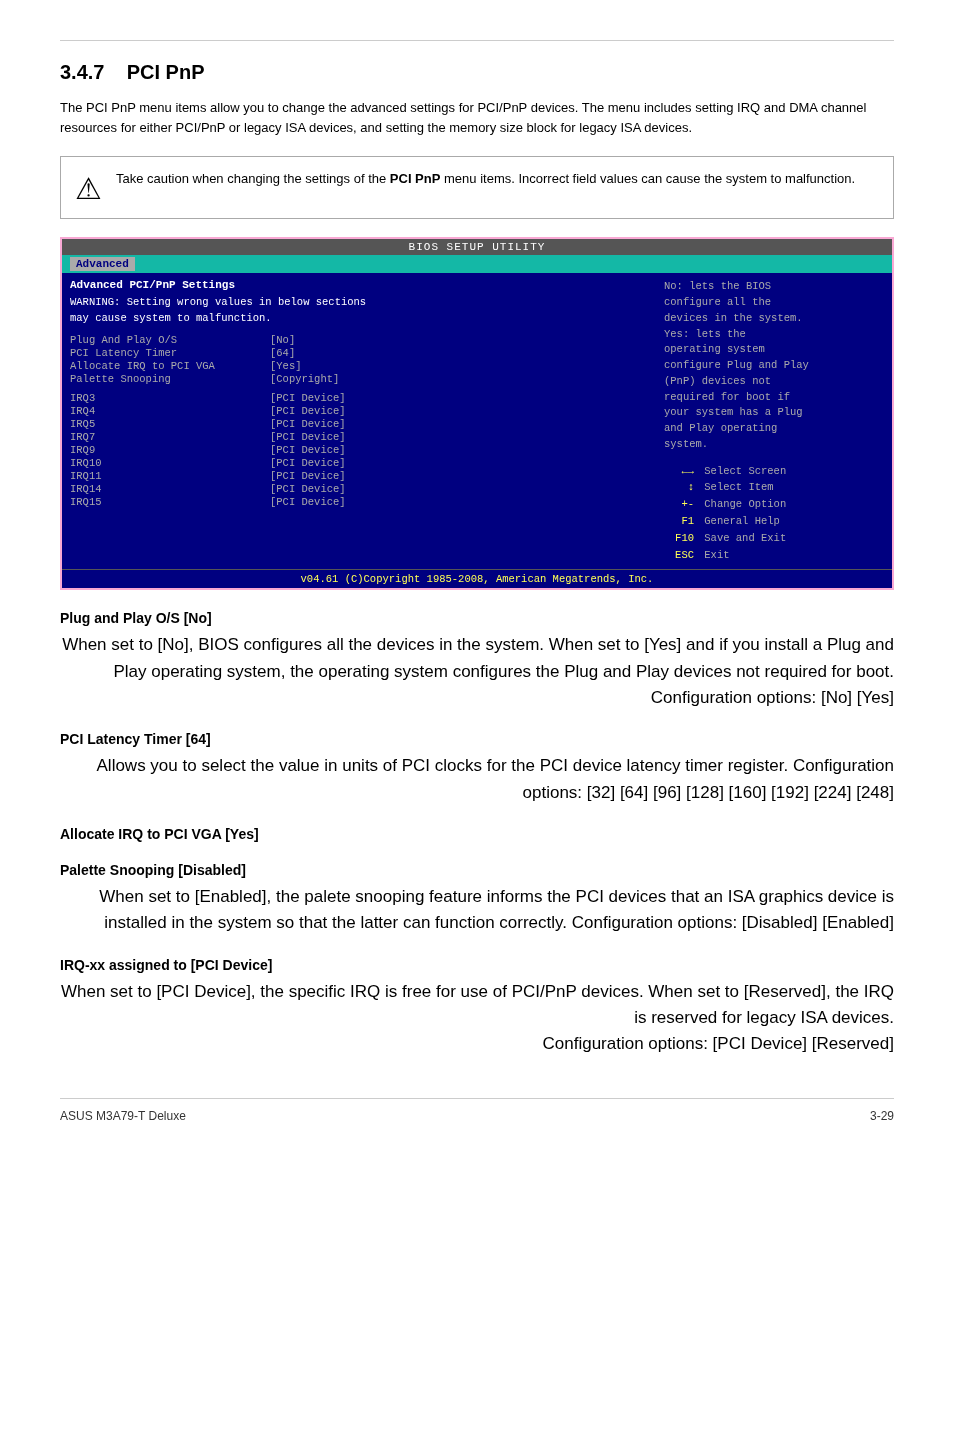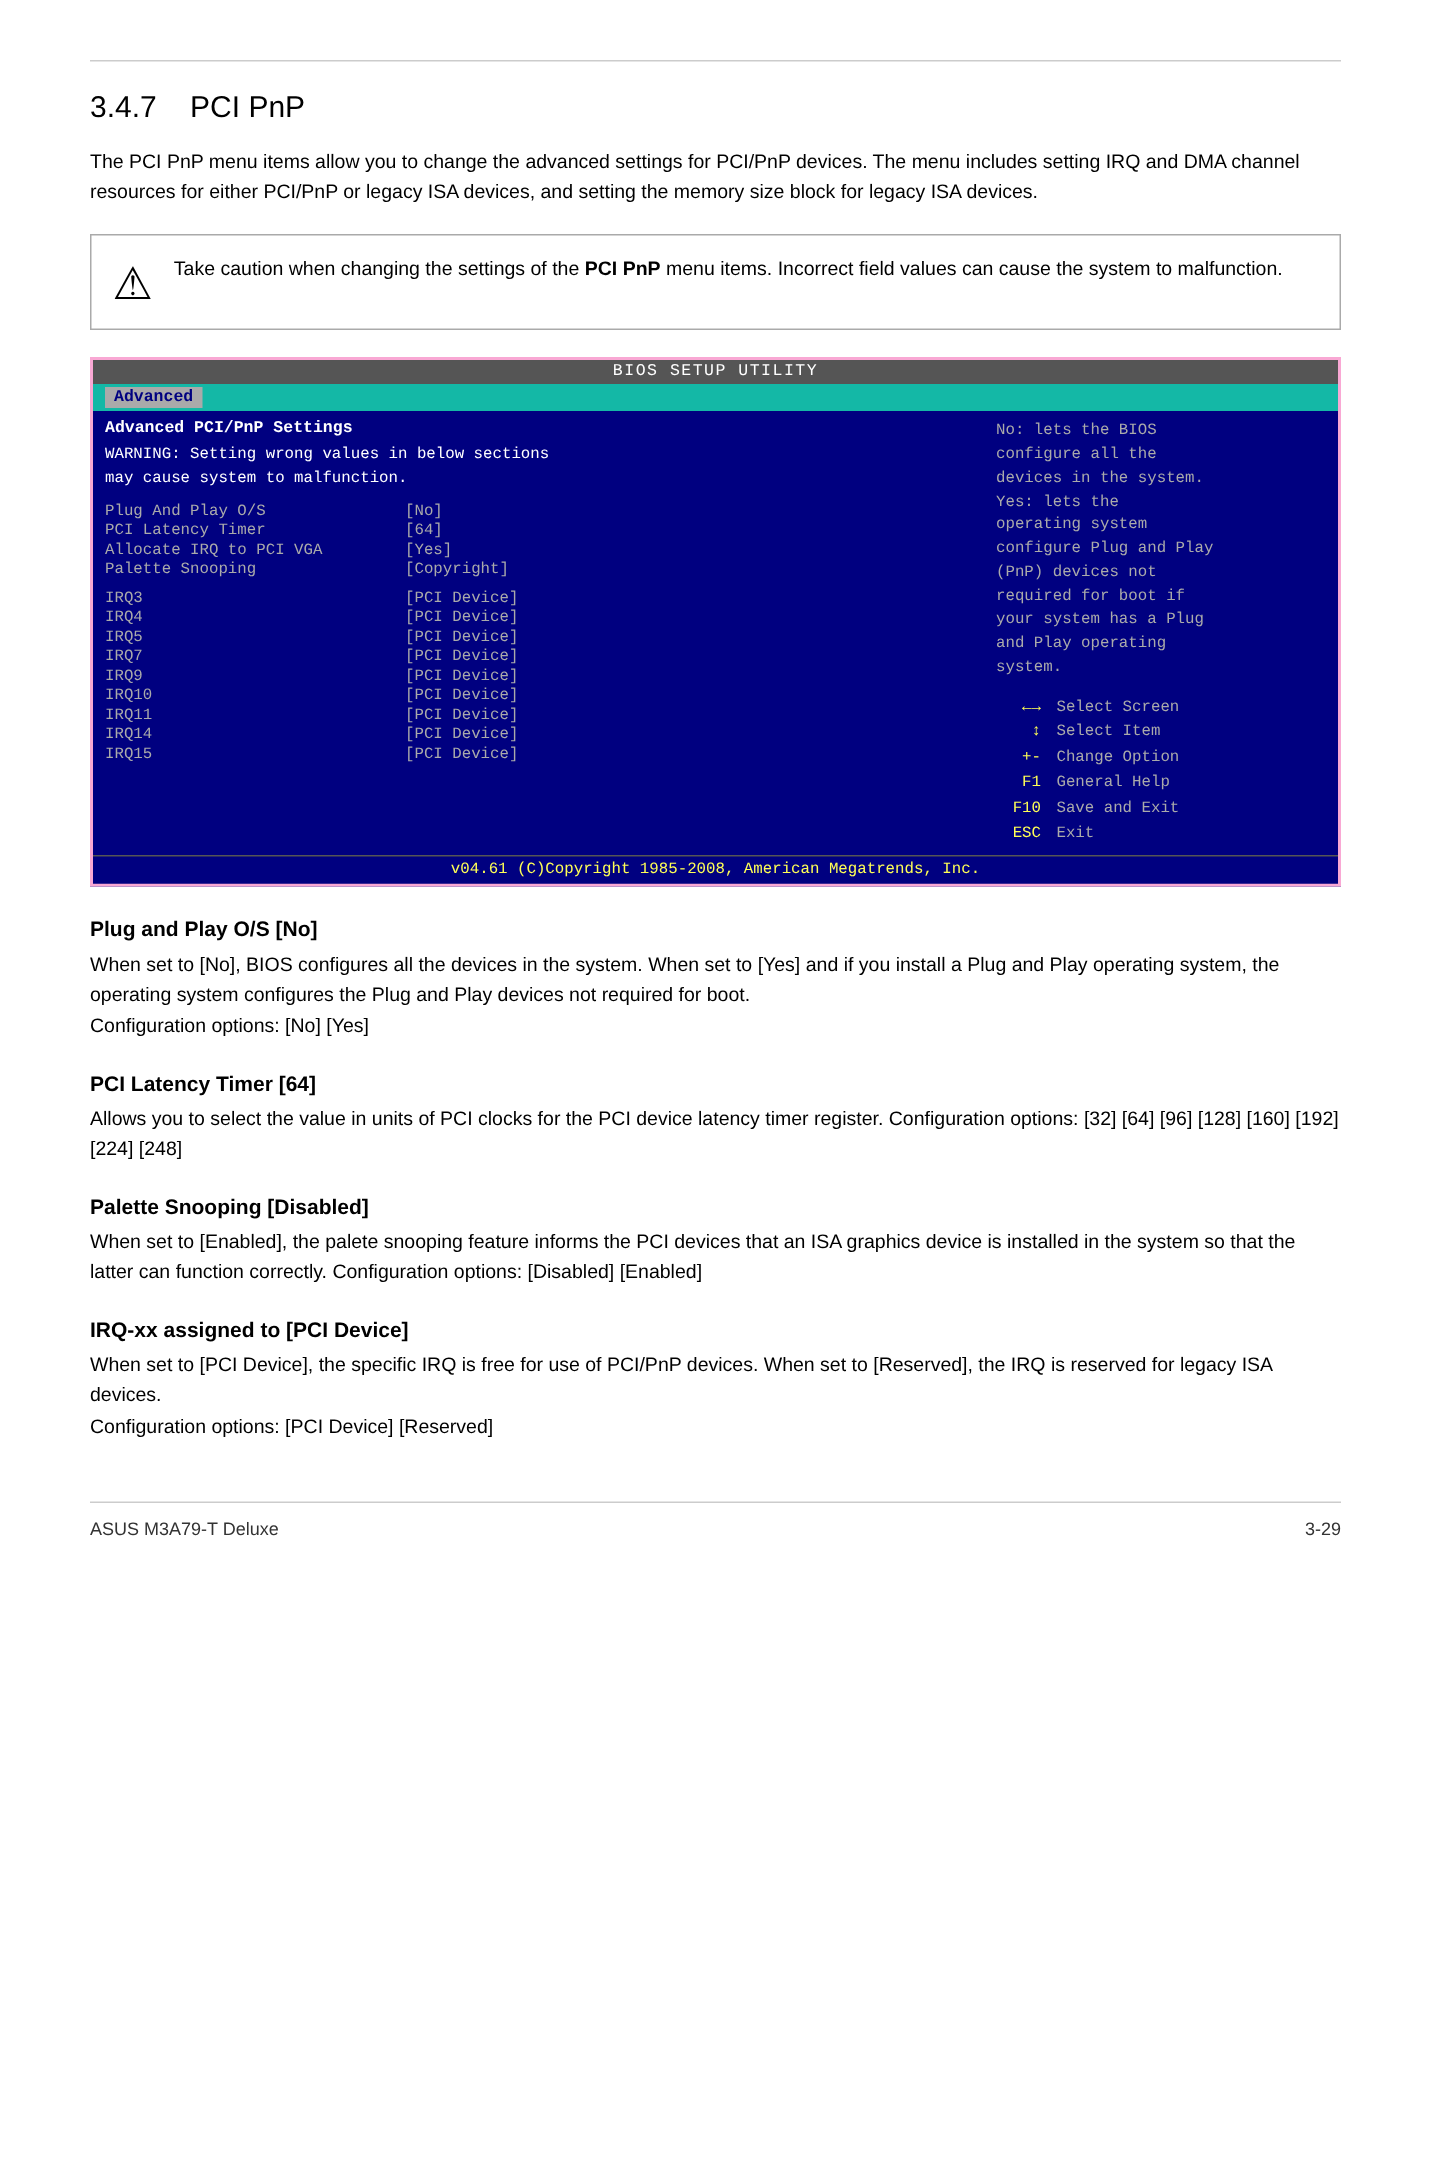--- a/index.html
+++ b/index.html
@@ -8,21 +8,21 @@
       font-size: 13px;
       background: #fff;
       color: #000;
       width: 954px;
       min-height: 1438px;
       padding: 40px 60px 40px 60px;
     }
 
     .section-title {
       font-size: 20px;
-      font-weight: normal;
+      font-weight: bold;
       margin-bottom: 14px;
     }
 
     .intro-text {
       font-size: 13px;
       line-height: 1.55;
       margin-bottom: 18px;
     }
 
     .warning-box {
@@ -162,23 +162,24 @@
 
     
     .subsection-title {
       font-size: 14px;
       font-weight: bold;
       margin-top: 20px;
       margin-bottom: 6px;
     }
 
     .subsection-text {
-      font-size: 13px;
+      font-size: 17px;
       line-height: 1.55;
       margin-bottom: 4px;
+      text-align: right;
     }
 
     .page-footer {
       display: flex;
       justify-content: space-between;
       margin-top: 40px;
       padding-top: 10px;
       border-top: 1px solid #ccc;
       font-size: 12px;
       color: #333;
@@ -325,20 +326,21 @@
   <div class="subsection-title">Plug and Play O/S [No]</div>
   <p class="subsection-text">When set to [No], BIOS configures all the devices in the system. When set to [Yes] and if you install a Plug and Play operating system, the operating system configures the Plug and Play devices not required for boot.<br>Configuration options: [No] [Yes]</p>
 </div>
 
 <div class="subsection">
   <div class="subsection-title">PCI Latency Timer [64]</div>
   <p class="subsection-text">Allows you to select the value in units of PCI clocks for the PCI device latency timer register. Configuration options: [32] [64] [96] [128] [160] [192] [224] [248]</p>
 </div>
 
 <div class="subsection">
+  <div class="subsection-title">Allocate IRQ to PCI VGA [Yes]</div>
 </div>
 
 <div class="subsection">
   <div class="subsection-title">Palette Snooping [Disabled]</div>
   <p class="subsection-text">When set to [Enabled], the palete snooping feature informs the PCI devices that an ISA graphics device is installed in the system so that the latter can function correctly. Configuration options: [Disabled] [Enabled]</p>
 </div>
 
 <div class="subsection">
   <div class="subsection-title">IRQ-xx assigned to [PCI Device]</div>
   <p class="subsection-text">When set to [PCI Device], the specific IRQ is free for use of PCI/PnP devices. When set to [Reserved], the IRQ is reserved for legacy ISA devices.<br>Configuration options: [PCI Device] [Reserved]</p>

